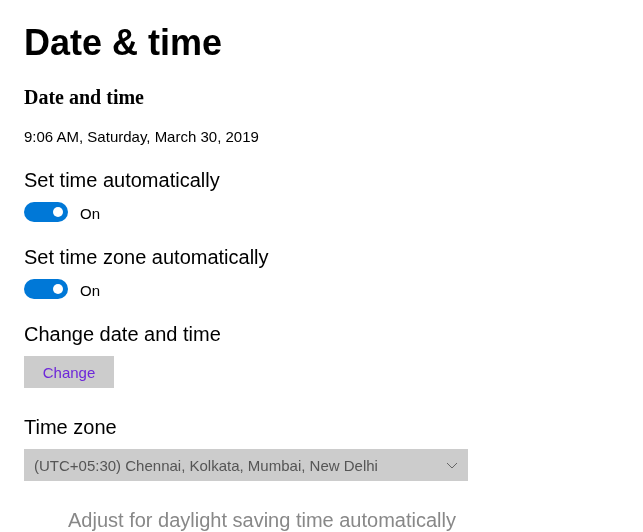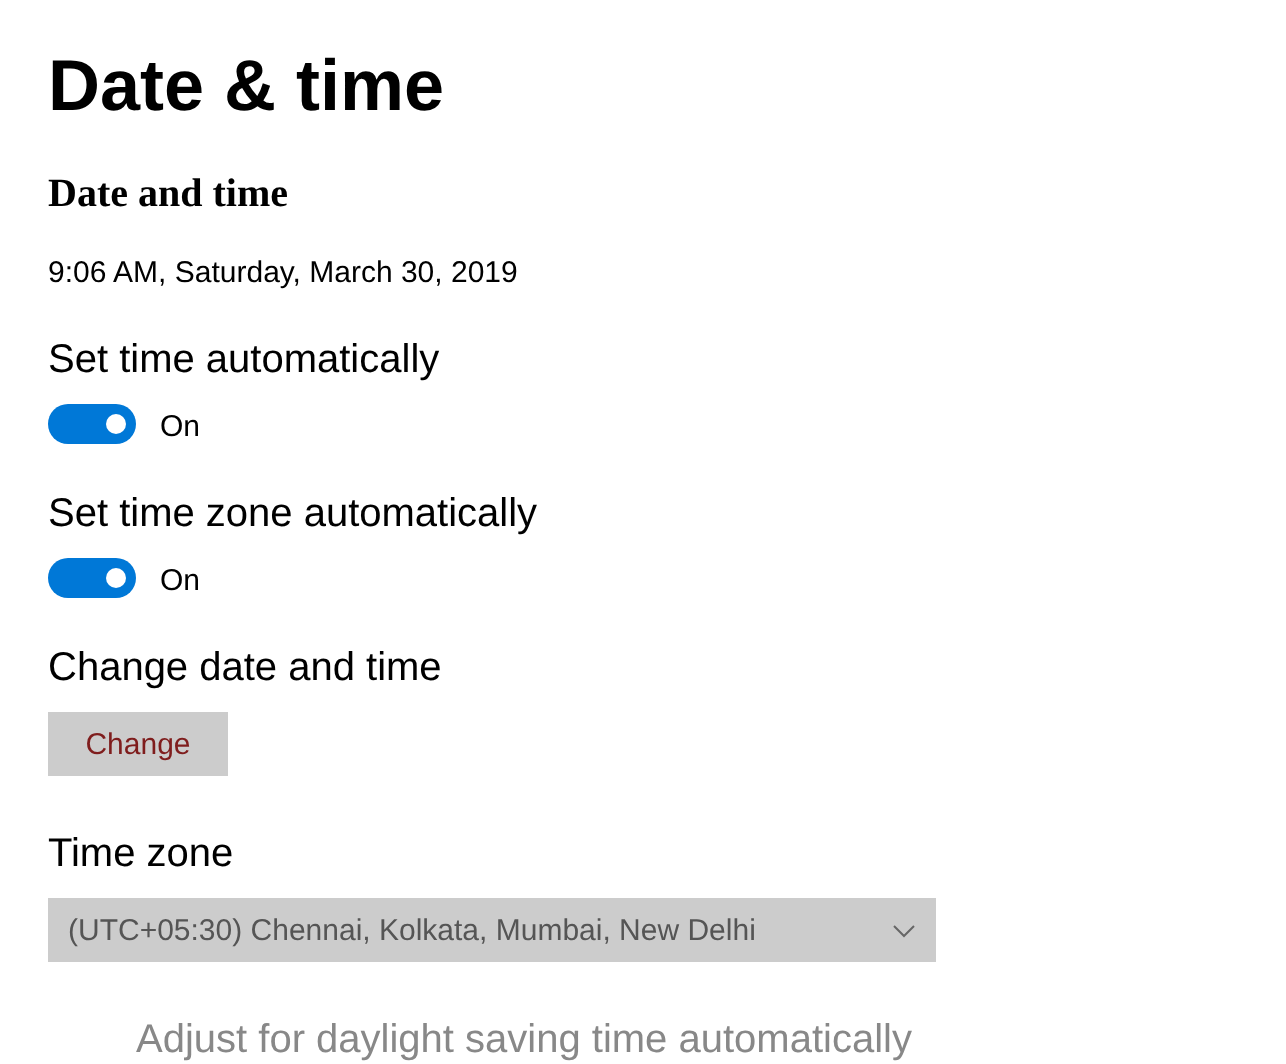--- a/index.html
+++ b/index.html
@@ -96,21 +96,21 @@
     .toggle-state.disabled {
       color: #6d28d9;
       margin-left: 25px;
     }
     .btn {
       background: #cccccc;
       border: none;
       width: 90px;
       height: 32px;
       font-size: 15px;
-      color: #7f1d1d;
+      color: #6d28d9;
       cursor: default;
       font-family: inherit;
       margin-bottom: 28px;
     }
     .dropdown {
       width: 444px;
       height: 32px;
       background: #cccccc;
       border: none;
       display: flex;

